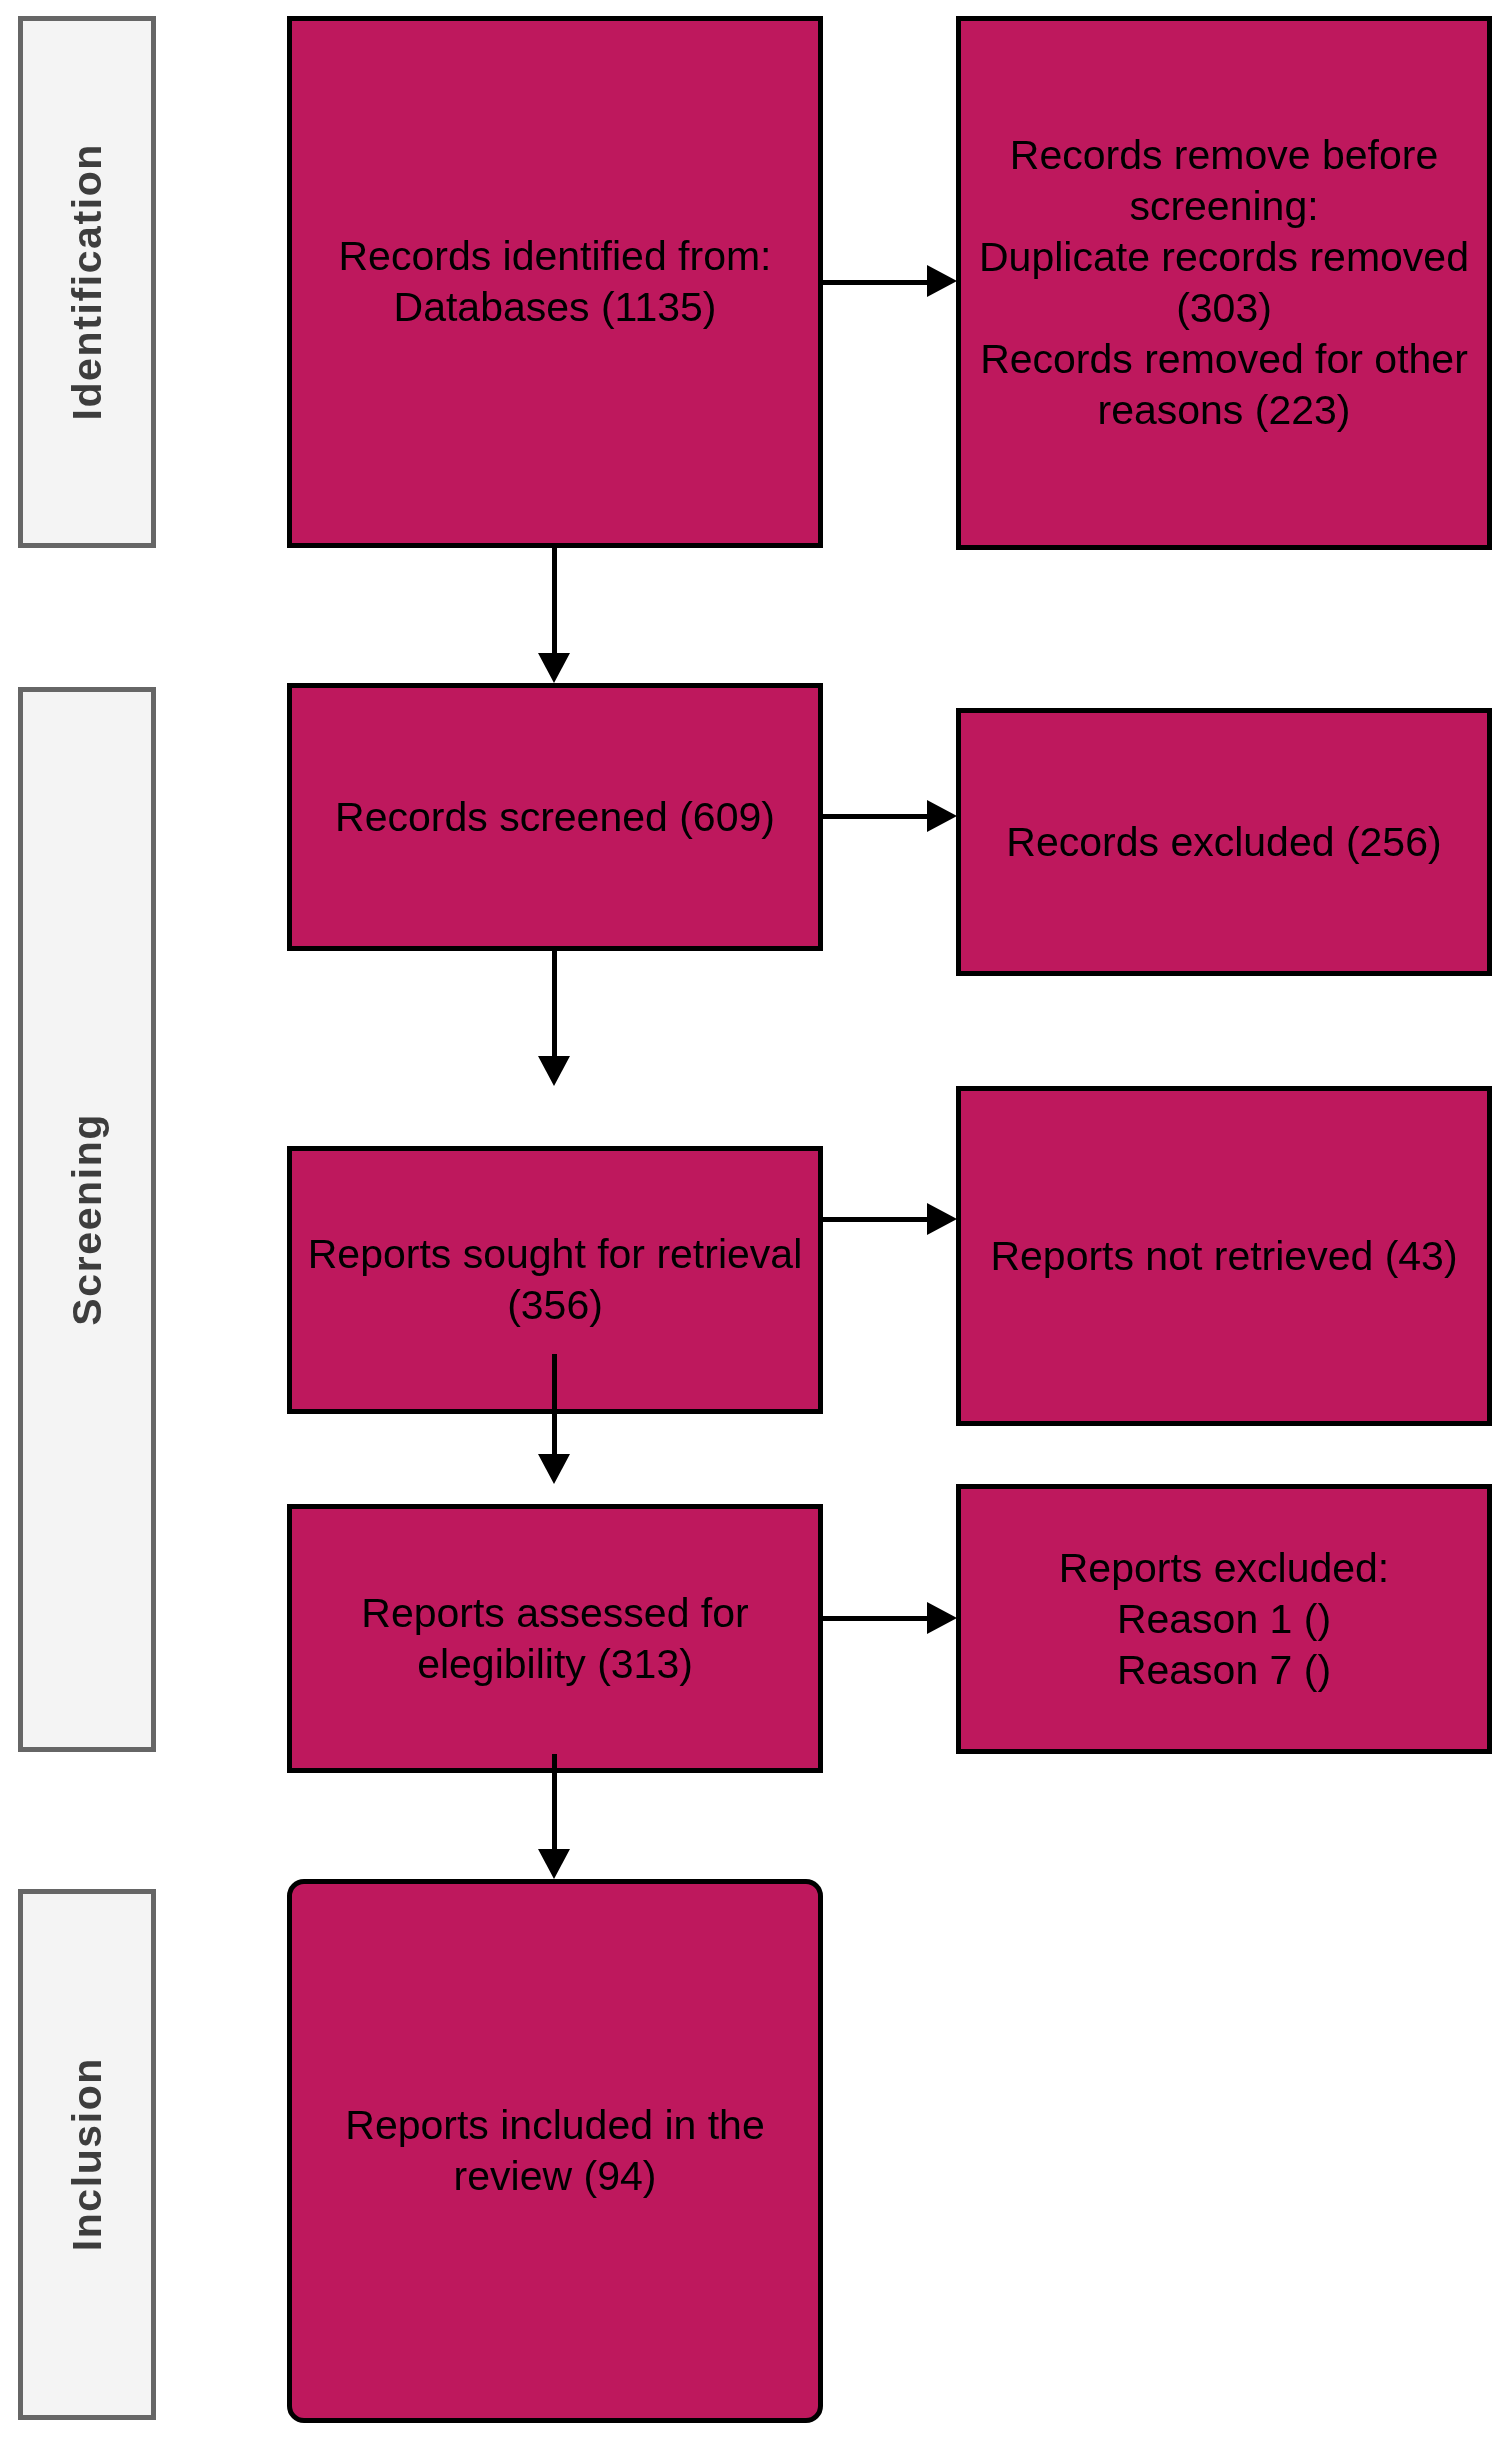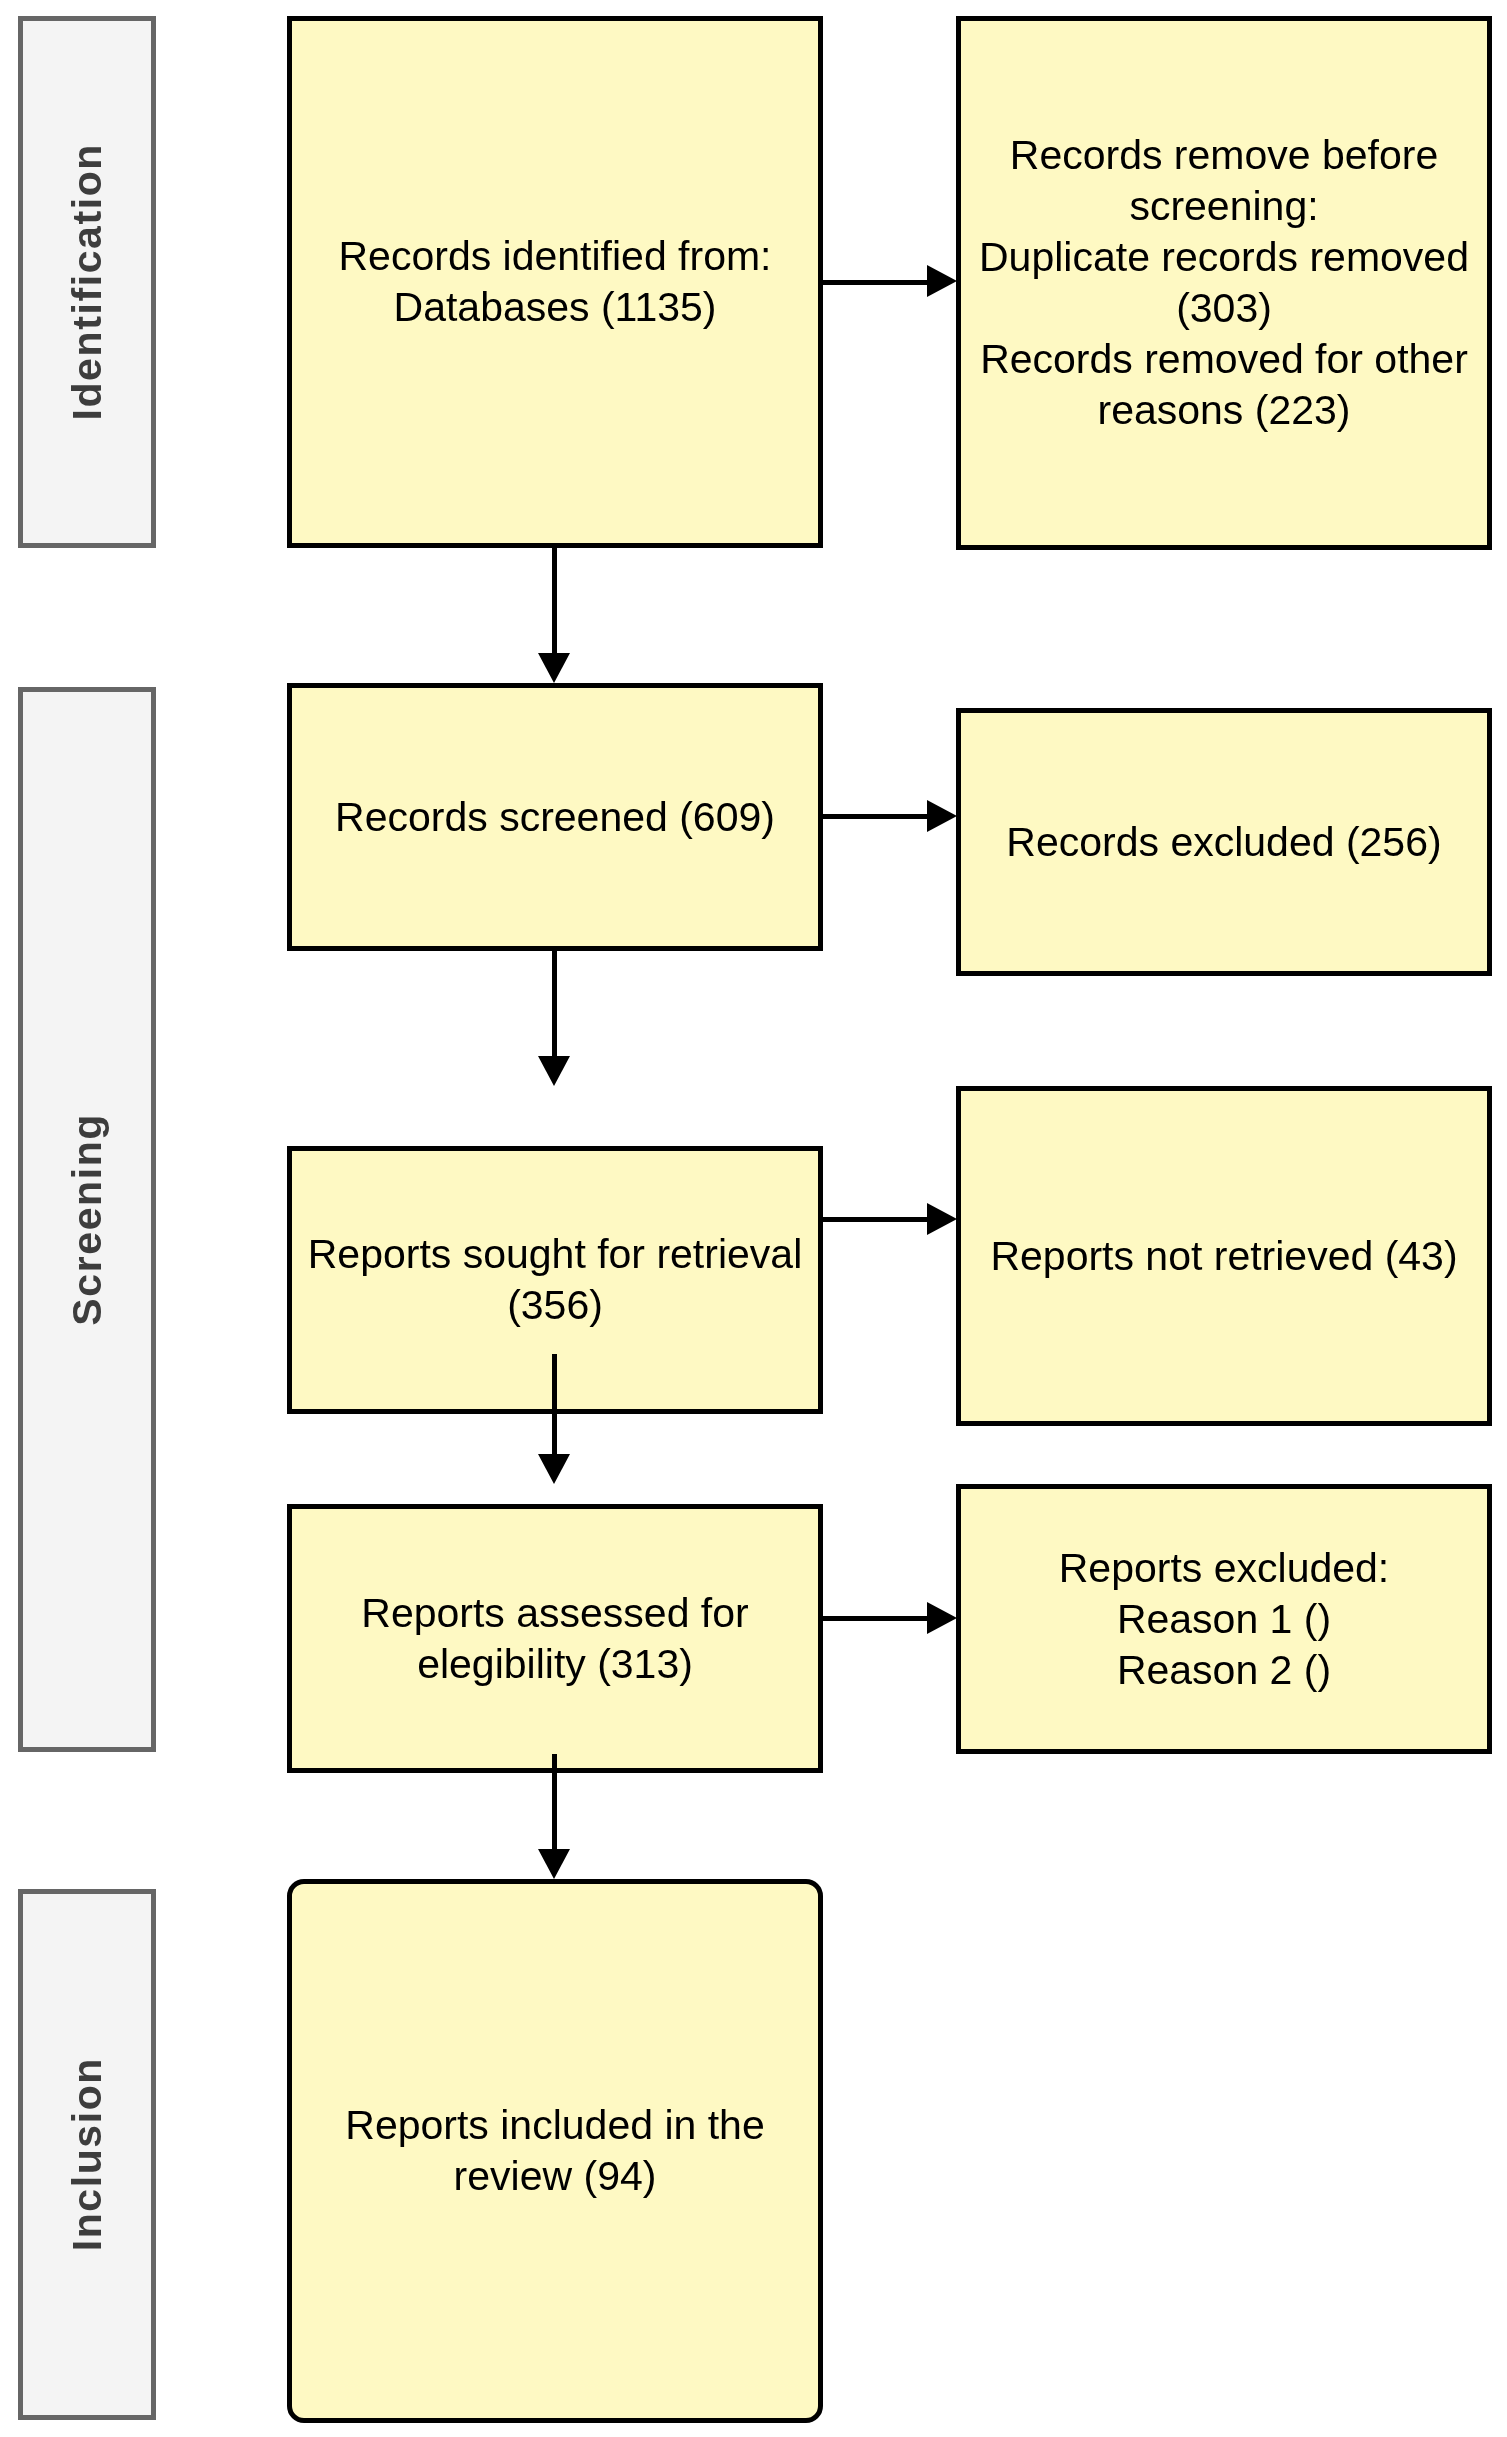--- a/index.html
+++ b/index.html
@@ -13,21 +13,21 @@
     height: 2438px;
     background: #ffffff;
     font-family: "Liberation Sans", sans-serif;
     overflow: hidden;
   }
   
   .fbox {
     position: absolute;
     box-sizing: border-box;
     border: 5.6px solid #000000;
-    background: #fef9c3;
+    background: #be185d;
     display: flex;
     align-items: center;
     justify-content: center;
     text-align: center;
     color: #000000;
     font-size: 41px;
     line-height: 51px;
     white-space: pre-line;
     padding: 0 8px;
   }
@@ -110,21 +110,21 @@
   <div class="fbox side-col" style="top:16px; height:534px;">Records remove before
 screening:
 Duplicate records removed
 (303)
 Records removed for other
 reasons (223)</div>
   <div class="fbox side-col" style="top:708px; height:268px;">Records excluded (256)</div>
   <div class="fbox side-col" style="top:1086px; height:340px;">Reports not retrieved (43)</div>
   <div class="fbox side-col" style="top:1484px; height:270px;">Reports excluded:
 Reason 1 ()
-Reason 2 ()</div>
+Reason 7 ()</div>
 
   <div>
     <div class="vline" style="left:552px; top:548px; height:106px;"></div>
     <div class="vhead" style="left:538px; top:653px;"></div>
   </div>
   <div>
     <div class="vline" style="left:552px; top:951px; height:105px;"></div>
     <div class="vhead" style="left:538px; top:1056px;"></div>
   </div>
   <div>

